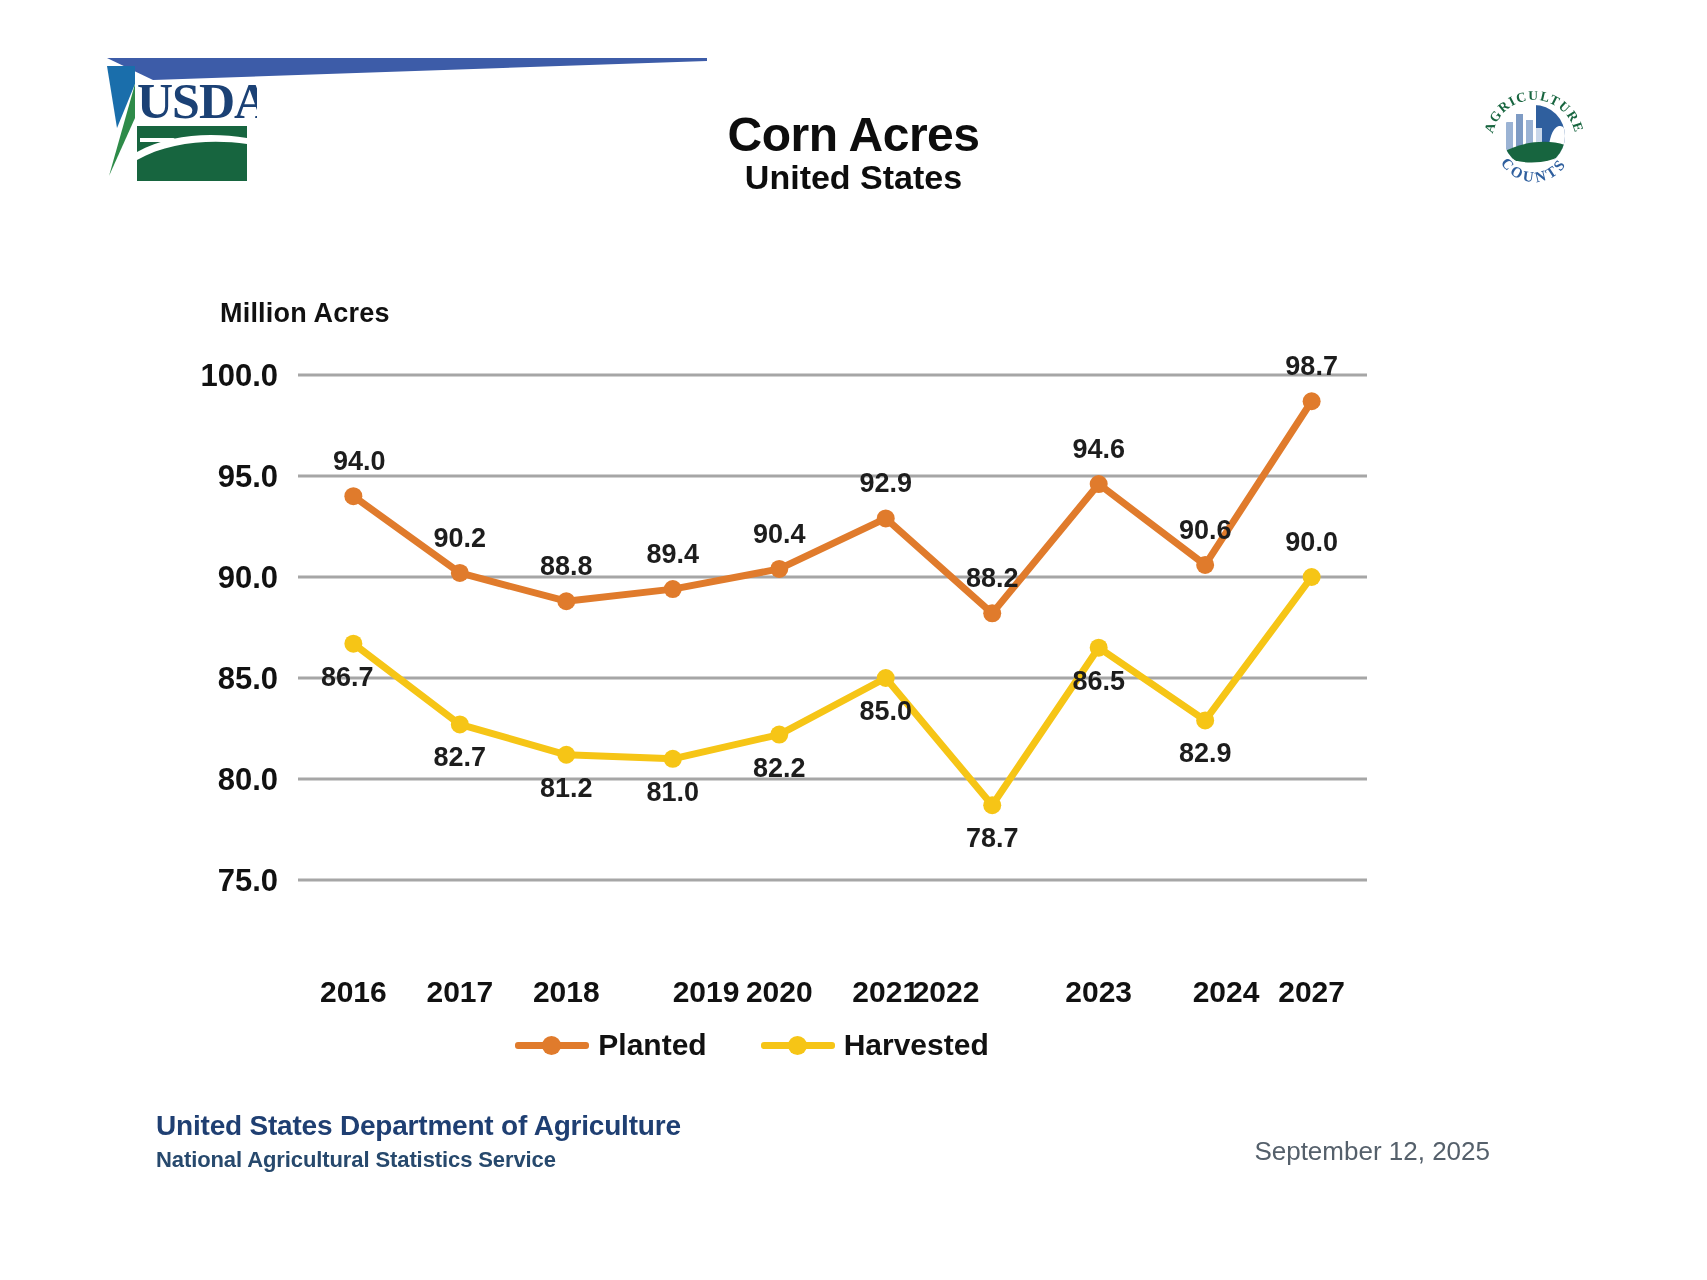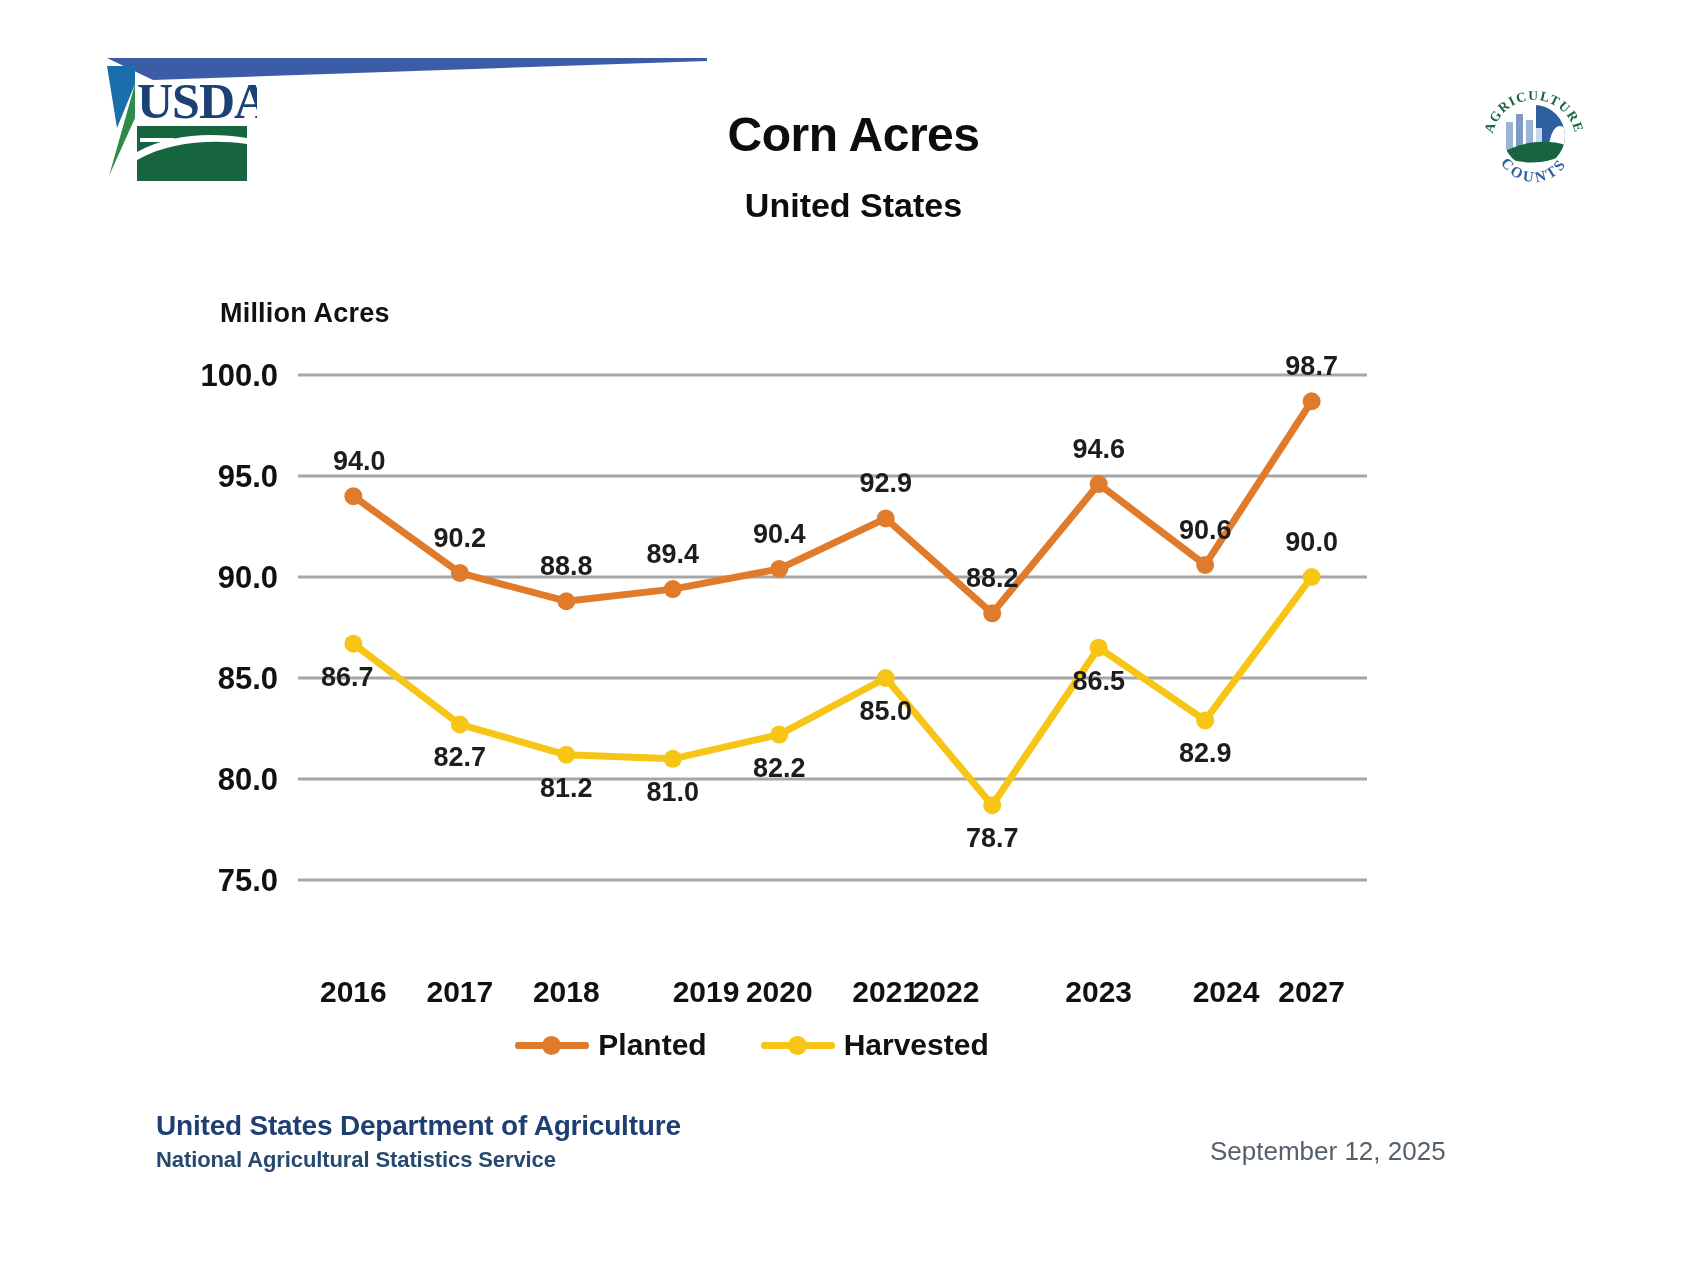--- a/index.html
+++ b/index.html
@@ -68,21 +68,21 @@
     font-size: 48px;
     font-weight: bold;
     letter-spacing: -0.5px;
     color: #0d0d0d;
     line-height: 1.05;
   }
   .chart-subtitle {
     font-size: 34px;
     font-weight: bold;
     color: #0d0d0d;
-    margin-top: 28px;
+    margin-top: 0;
     line-height: 1.05;
   }
 
   
   .chart-wrap {
     position: absolute;
     left: 0;
     top: 280px;
     width: 1707px;
     height: 740px;
@@ -191,21 +191,21 @@
     font-size: 22px;
     font-weight: bold;
     color: #27496d;
     letter-spacing: -0.1px;
   }
   .footer-date {
     position: absolute;
     left: 1210px;
     top: 36px;
     width: 280px;
-    text-align: left;
+    text-align: right;
     font-size: 26px;
     color: #55606b;
   }
 </style>
 </head>
 <body>
 
 <div class="header">
 
   <div class="usda-logo">

